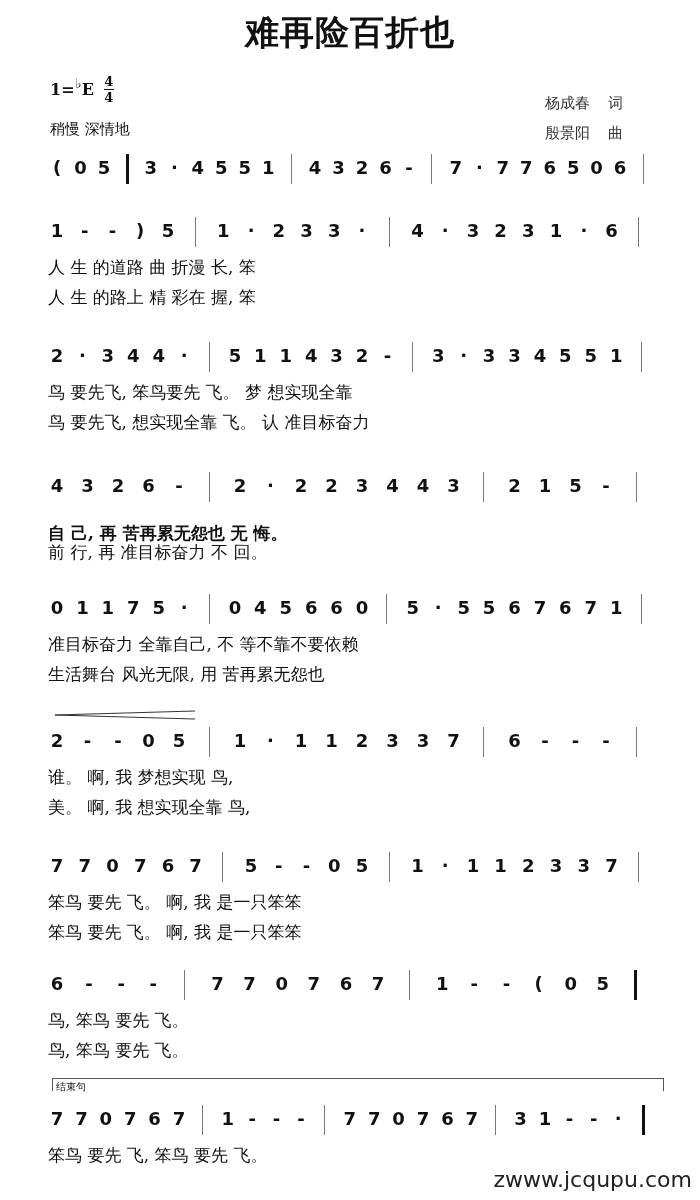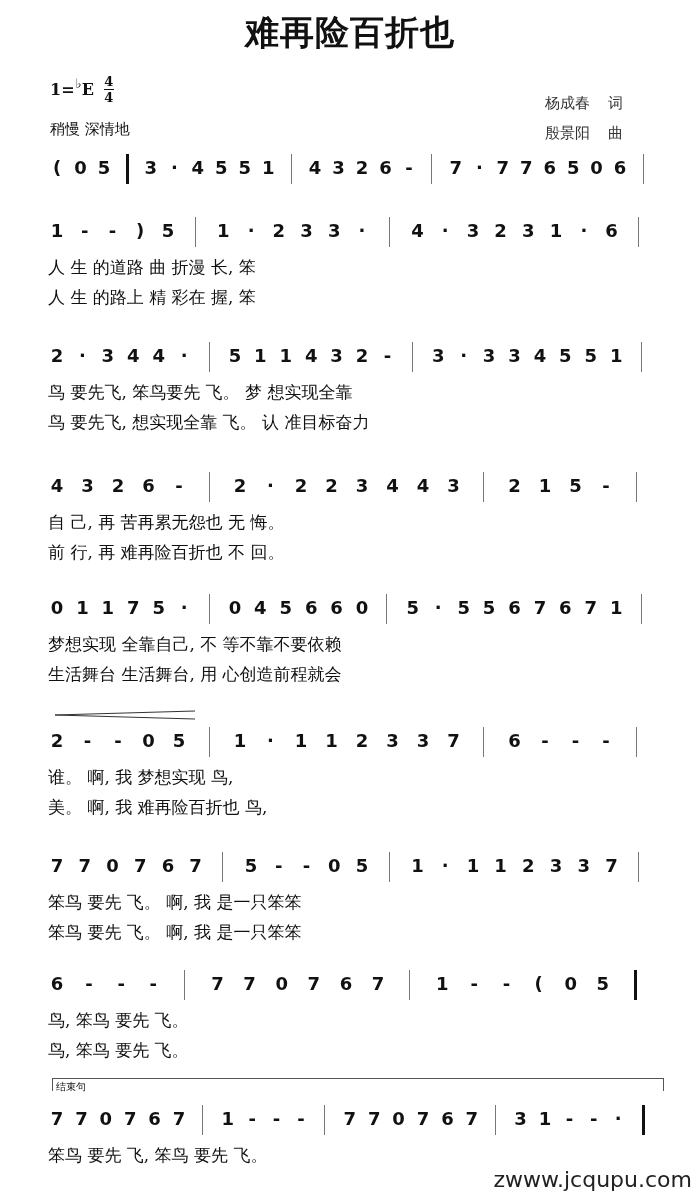--- a/index.html
+++ b/index.html
@@ -157,22 +157,22 @@
       <span class="n" style="left: 355px;">3</span>
       <span class="n" style="left: 385.5px;">4</span>
       <span class="n" style="left: 416px;">4</span>
       <span class="n" style="left: 446.5px;">3</span>
       <div class="bar" style="left: 483px;"></div>
       <span class="n" style="left: 507.5px;">2</span>
       <span class="n" style="left: 538px;">1</span>
       <span class="n" style="left: 568.5px;">5</span>
       <span class="n" style="left: 599px;">-</span>
       <div class="bar" style="left: 635.5px;"></div>
-      <div class="lyr" style="top: 36px; left: 48px;">自 己, 再 苦再累无怨也 无 悔。</div>
-      <div class="lyr" style="top: 66px; left: 48px;">前 行, 再 难再险百折也 不 回。</div>
+      <div class="lyr" style="top: 47px; left: 48px; font-weight: bold;">自 己, 再 苦再累无怨也 无 悔。</div>
+      <div class="lyr" style="top: 66px; left: 48px;">前 行, 再 准目标奋力 不 回。</div>
     </div>
     <div class="row" style="top: 597px;">
       <span class="n" style="left: 50px;">0</span>
       <span class="n" style="left: 75.4167px;">1</span>
       <span class="n" style="left: 100.833px;">1</span>
       <span class="n" style="left: 126.25px;">7</span>
       <span class="n" style="left: 151.667px;">5</span>
       <span class="n" style="left: 177.083px;">·</span>
       <div class="bar" style="left: 208.5px;"></div>
       <span class="n" style="left: 227.917px;">0</span>
@@ -185,22 +185,22 @@
       <span class="n" style="left: 405.833px;">5</span>
       <span class="n" style="left: 431.25px;">·</span>
       <span class="n" style="left: 456.667px;">5</span>
       <span class="n" style="left: 482.083px;">5</span>
       <span class="n" style="left: 507.5px;">6</span>
       <span class="n" style="left: 532.917px;">7</span>
       <span class="n" style="left: 558.333px;">6</span>
       <span class="n" style="left: 583.75px;">7</span>
       <span class="n" style="left: 609.167px;">1</span>
       <div class="bar" style="left: 640.583px;"></div>
-      <div class="lyr" style="top: 36px; left: 48px;">梦想实现 全靠自己, 不 等不靠不要依赖</div>
-      <div class="lyr" style="top: 66px; left: 48px;">生活舞台 生活舞台, 用 心创造前程就会</div>
+      <div class="lyr" style="top: 36px; left: 48px;">准目标奋力 全靠自己, 不 等不靠不要依赖</div>
+      <div class="lyr" style="top: 66px; left: 48px;">生活舞台 风光无限, 用 苦再累无怨也</div>
     </div>
     <div class="row" style="top: 730px;">
       <span class="n" style="left: 50px;">2</span>
       <span class="n" style="left: 80.5px;">-</span>
       <span class="n" style="left: 111px;">-</span>
       <span class="n" style="left: 141.5px;">0</span>
       <span class="n" style="left: 172px;">5</span>
       <div class="bar" style="left: 208.5px;"></div>
       <span class="n" style="left: 233px;">1</span>
       <span class="n" style="left: 263.5px;">·</span>
@@ -210,21 +210,21 @@
       <span class="n" style="left: 385.5px;">3</span>
       <span class="n" style="left: 416px;">3</span>
       <span class="n" style="left: 446.5px;">7</span>
       <div class="bar" style="left: 483px;"></div>
       <span class="n" style="left: 507.5px;">6</span>
       <span class="n" style="left: 538px;">-</span>
       <span class="n" style="left: 568.5px;">-</span>
       <span class="n" style="left: 599px;">-</span>
       <div class="bar" style="left: 635.5px;"></div>
       <div class="lyr" style="top: 36px; left: 48px;">谁。 啊, 我 梦想实现 鸟,</div>
-      <div class="lyr" style="top: 66px; left: 48px;">美。 啊, 我 难再险百折也 鸟,</div>
+      <div class="lyr" style="top: 66px; left: 48px;">美。 啊, 我 想实现全靠 鸟,</div>
     </div>
     <div class="row" style="top: 855px;">
       <span class="n" style="left: 50px;">7</span>
       <span class="n" style="left: 77.7273px;">7</span>
       <span class="n" style="left: 105.455px;">0</span>
       <span class="n" style="left: 133.182px;">7</span>
       <span class="n" style="left: 160.909px;">6</span>
       <span class="n" style="left: 188.636px;">7</span>
       <div class="bar" style="left: 222.364px;"></div>
       <span class="n" style="left: 244.091px;">5</span>

